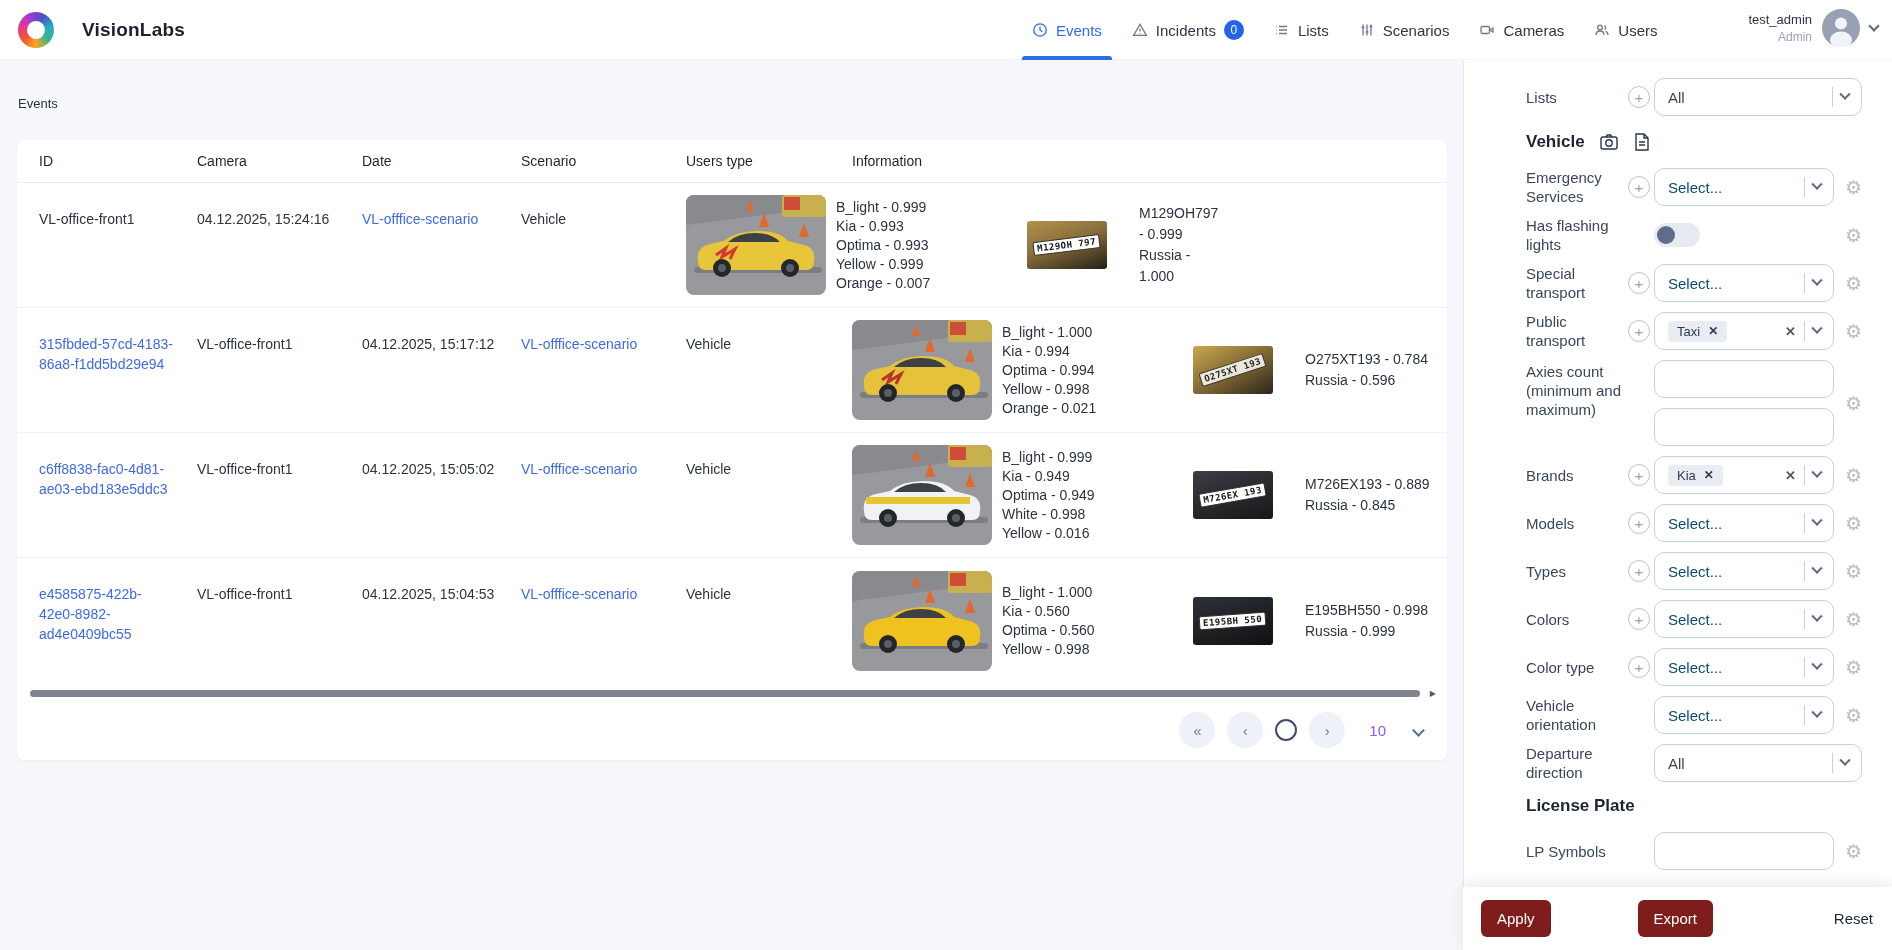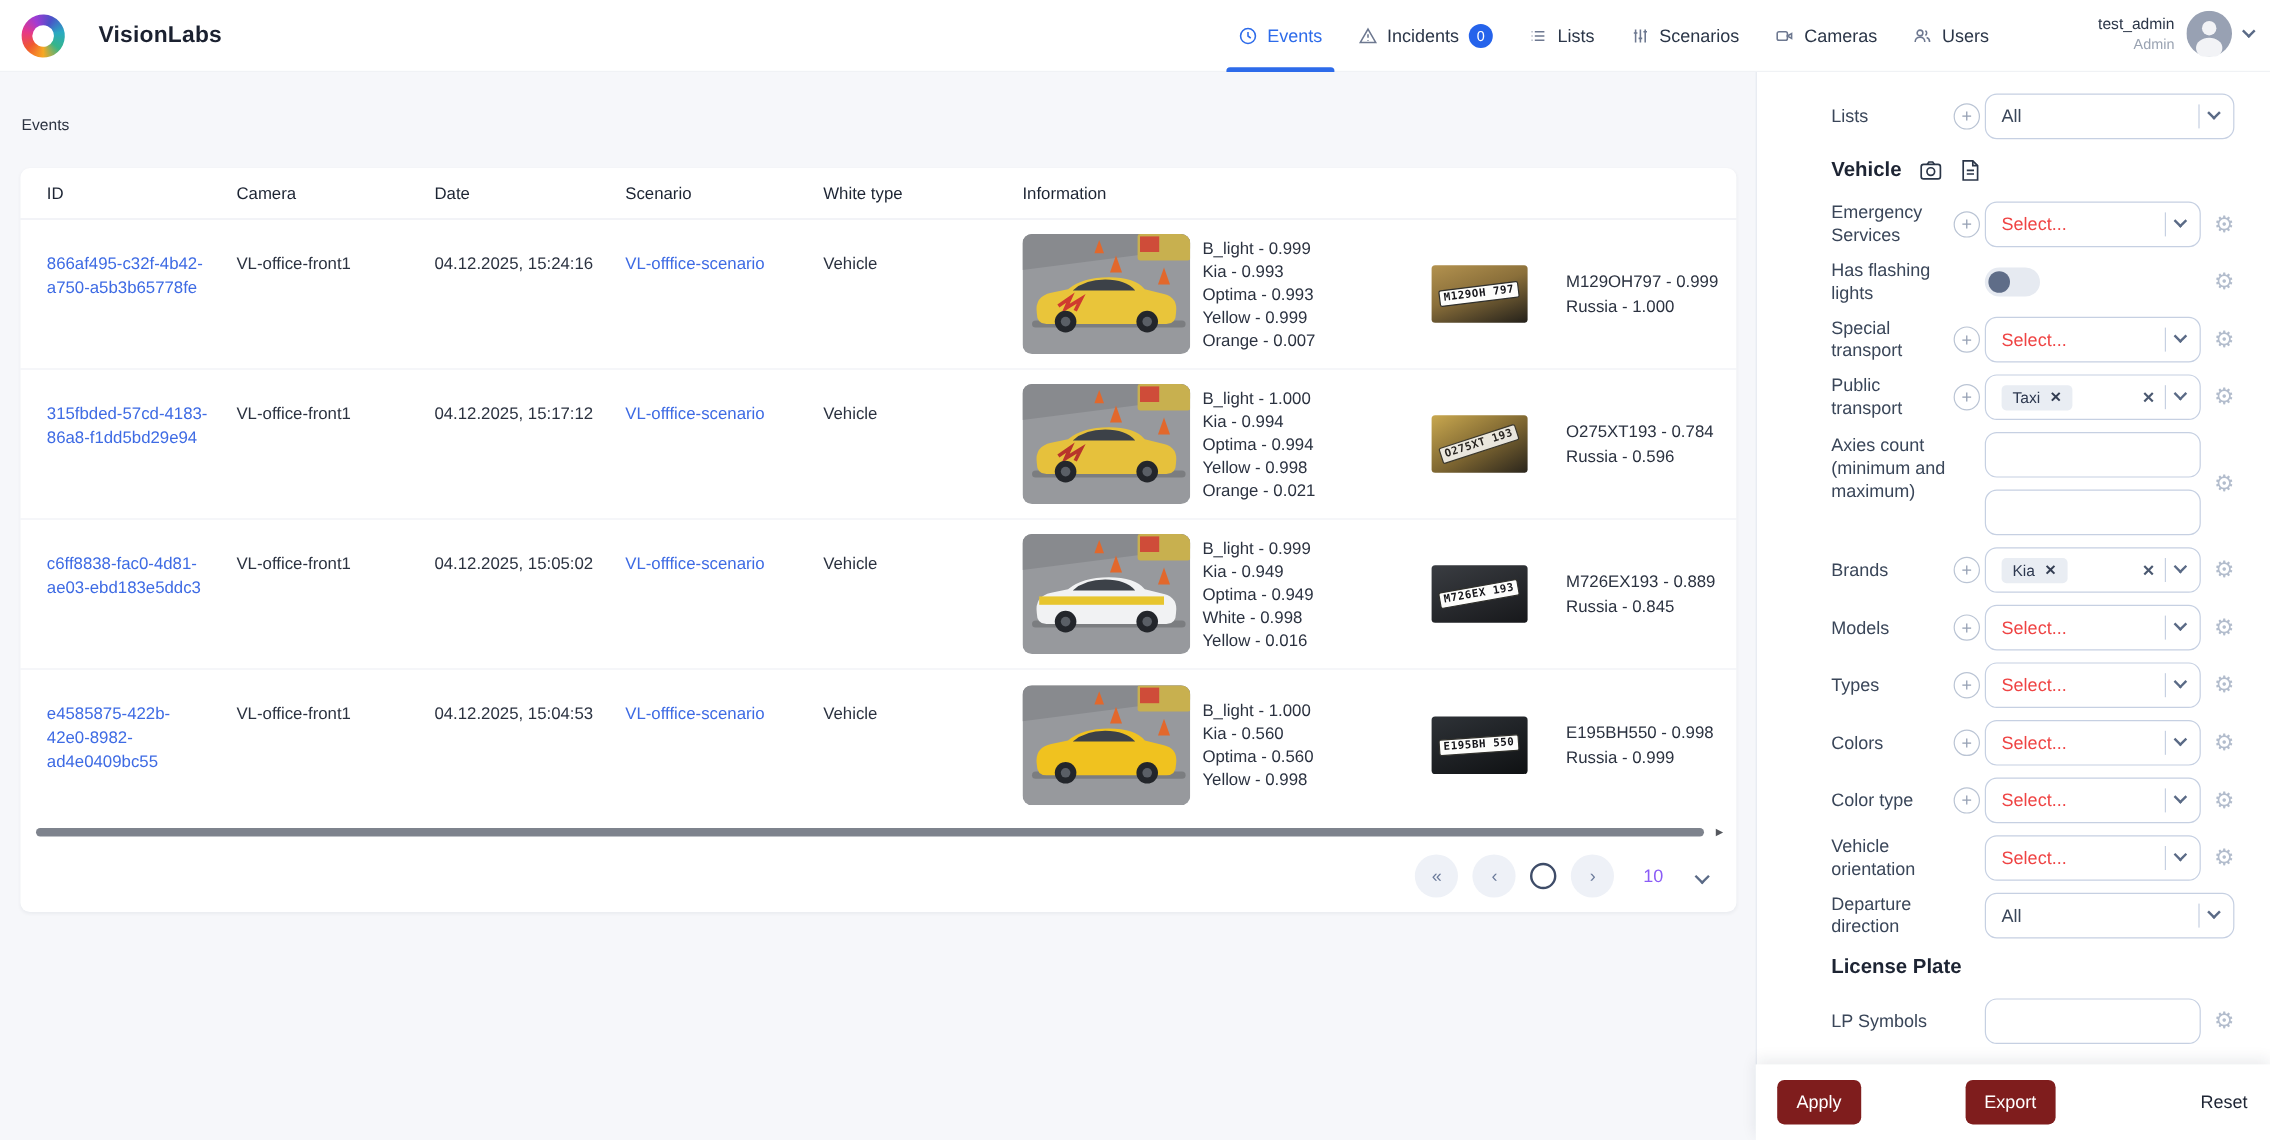--- a/index.html
+++ b/index.html
@@ -73,21 +73,21 @@
     border-left:1px solid #e4e8ef;overflow:hidden}
   .filters{padding:18px 30px 0 62px}
   .frow{display:grid;grid-template-columns:102px 26px 1fr 28px;align-items:center;
     margin-bottom:10px;min-height:38px}
   .flabel{font-size:15px;color:#3a4659;line-height:19px;padding-right:4px}
   .plus{grid-column:2;width:22px;height:22px;border-radius:50%;border:1px solid #bac4d4;color:#97a2b5;
     display:flex;align-items:center;justify-content:center;font-size:15px;line-height:1;cursor:pointer}
   .fselect{grid-column:3;height:38px;border:1px solid #c6d0e2;border-radius:10px;background:#fff;
     display:flex;align-items:center;padding:0 12px 0 13px;gap:8px;cursor:pointer}
   .fselect.wide{grid-column:3/5}
-  .placeholder{color:#ef4444;font-size:15px;flex:1}
+  .placeholder{color:#0c4a6e;font-size:15px;flex:1}
   .selvalue{color:#3a4659;font-size:15px;flex:1}
   .sel-div{width:1px;height:20px;background:#c6d0e2;flex:none}
   .sel-chev{width:8px;height:8px;border-right:2px solid #5a6a86;border-bottom:2px solid #5a6a86;
     transform:rotate(45deg) translate(-2px,-2px);flex:none}
   .clear-x{color:#4a5870;font-weight:700;font-size:13px;flex:none;cursor:pointer}
   .tagwrap{flex:1;display:flex}
   .tag{background:#e9edf3;border-radius:4px;padding:3px 9px;font-size:13px;color:#2e3950;
     display:flex;align-items:center;gap:8px}
   .tag b{font-size:12px;color:#333d52;cursor:pointer}
   .gear{grid-column:4;justify-self:end;color:#b3bdcd;font-size:19px;cursor:pointer;line-height:1}
@@ -208,26 +208,25 @@
 
 <div class="main">
   <div class="page-title">Events</div>
 
   <div class="card">
     <div class="thead">
       <div>ID</div>
       <div>Camera</div>
       <div>Date</div>
       <div>Scenario</div>
-      <div>White type</div>
+      <div>Users type</div>
       <div>Information</div>
     </div>
 
     <div class="trow">
-      <div class="cell cell-id link">866af495-c32f-4b42-a750-a5b3b65778fe</div>
       <div class="cell">VL-office-front1</div>
       <div class="cell">04.12.2025, 15:24:16</div>
       <div class="cell link">VL-offfice-scenario</div>
       <div class="cell">Vehicle</div>
       <div class="info-cell">
         <div class="car-thumb">
           <svg style="--car:#e9c53a;--decal:#cf3b2f">
               <use href="#car-scene"></use>
             </svg>
         </div>

